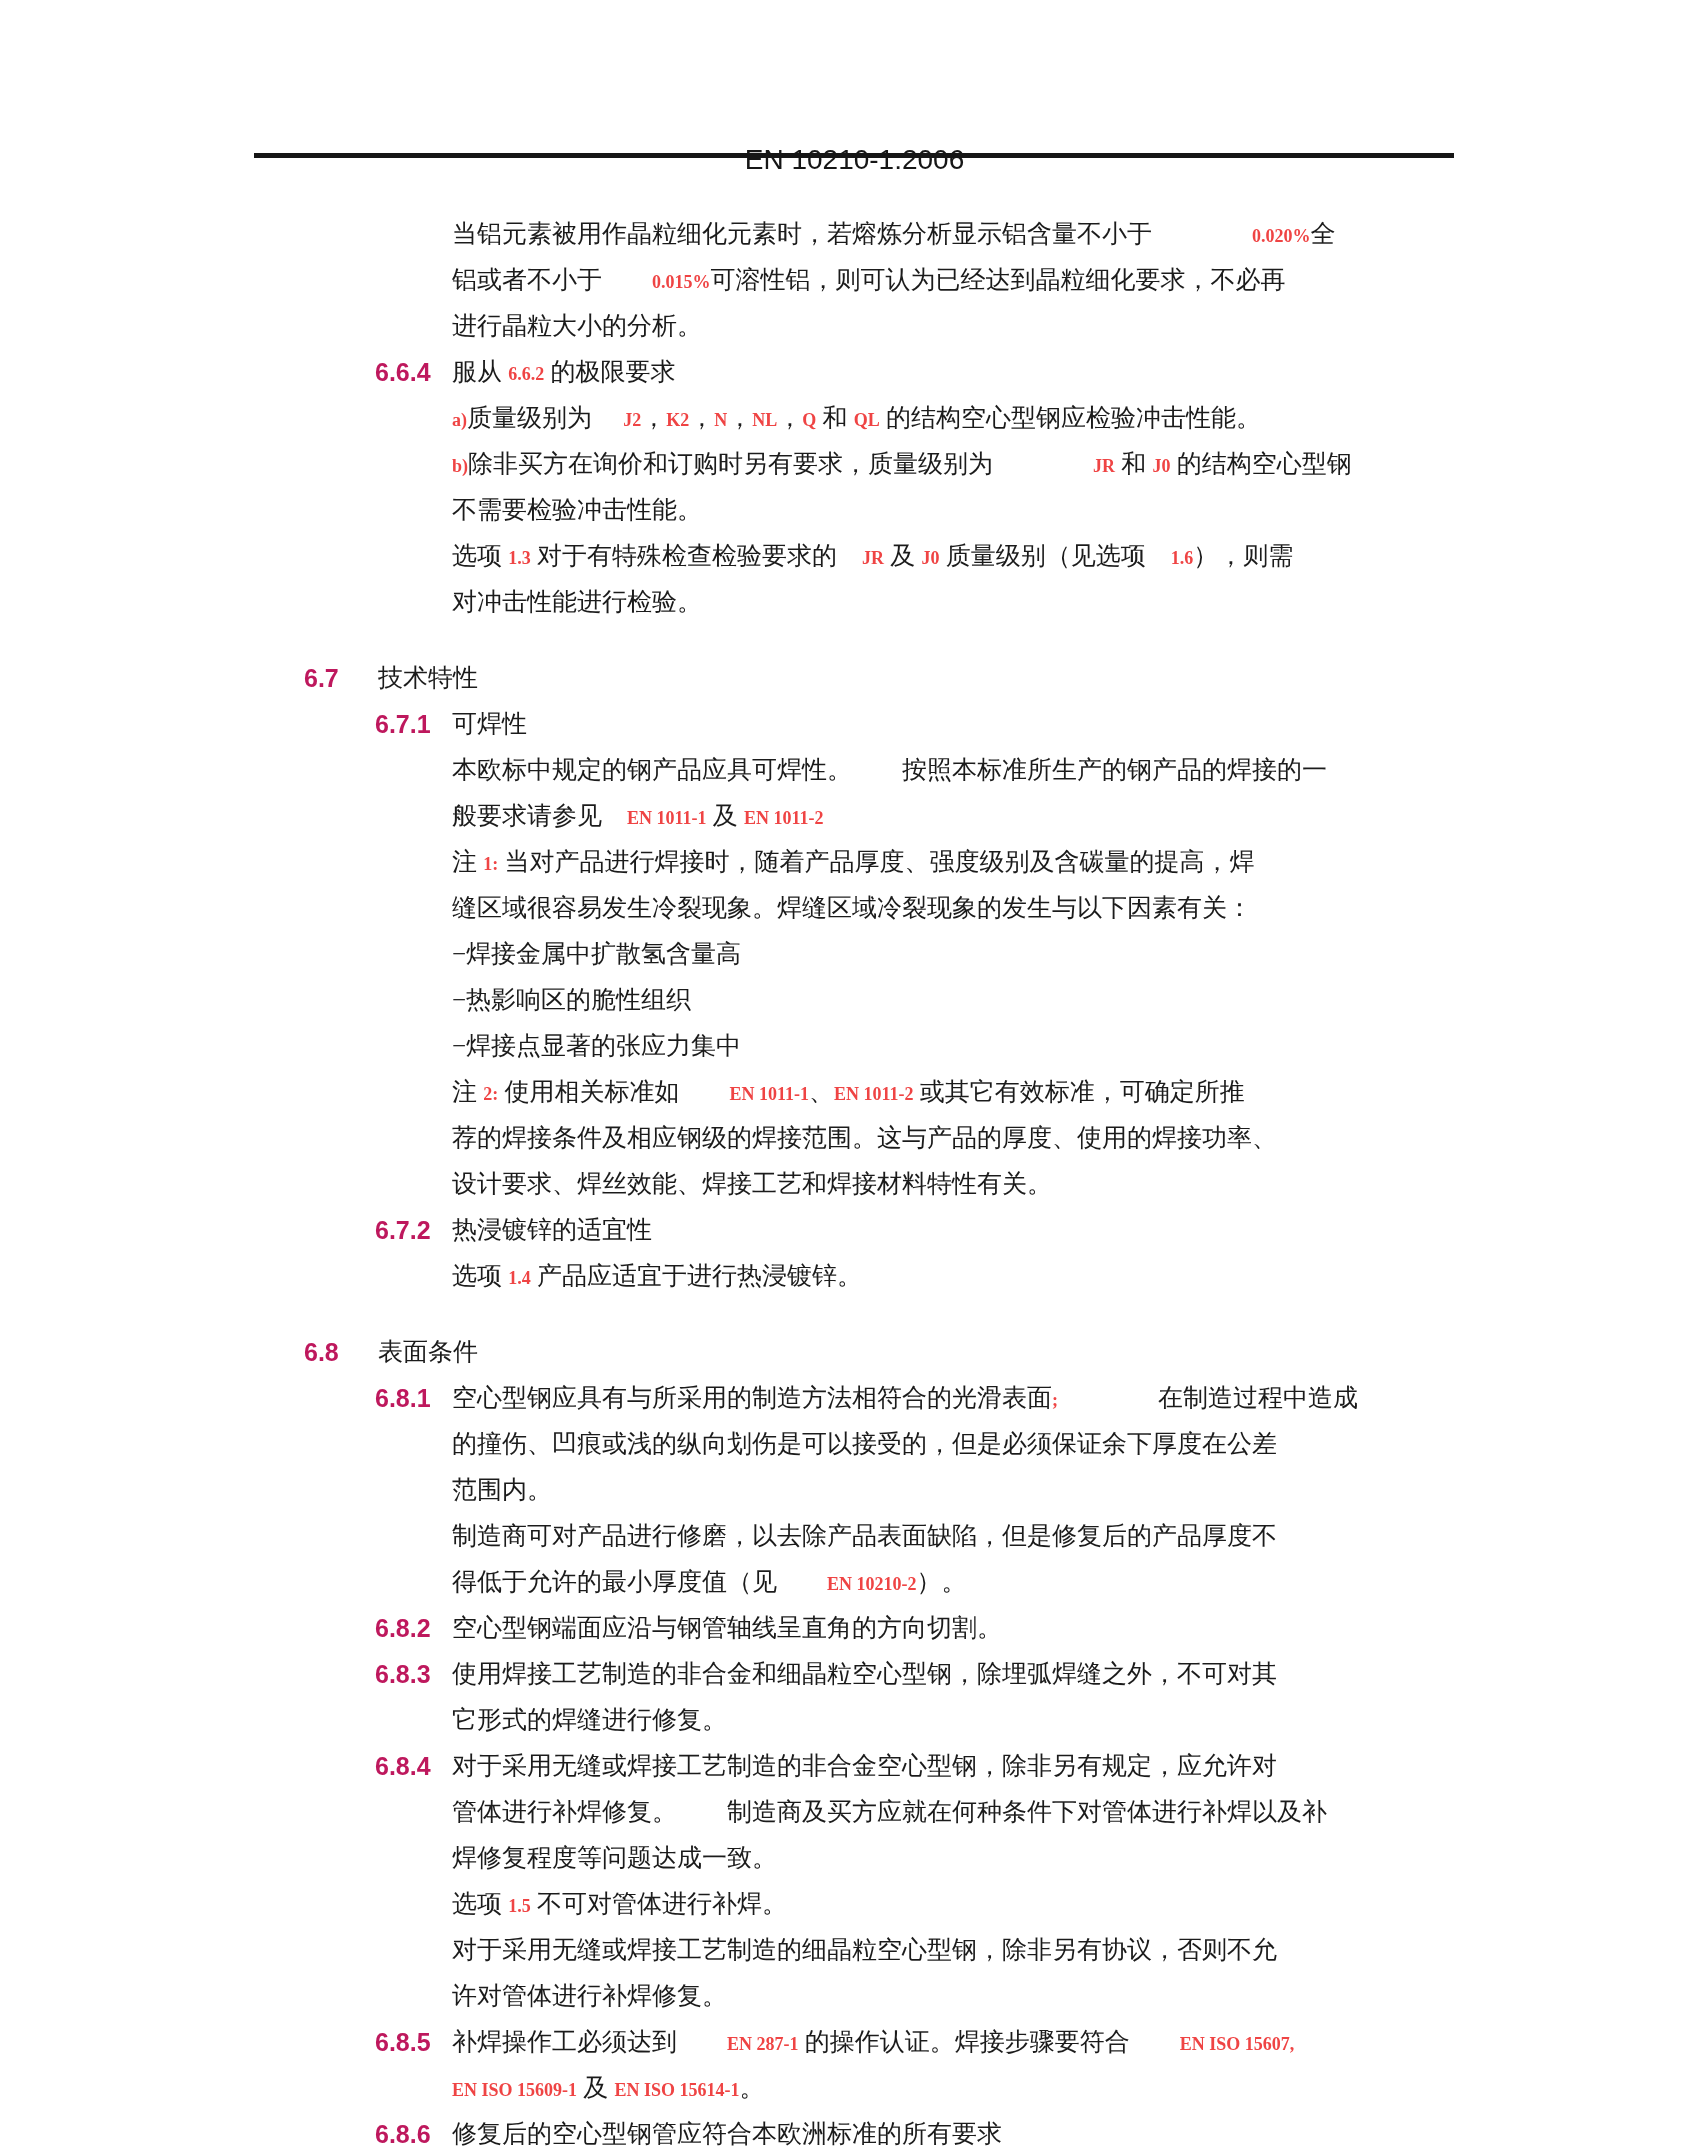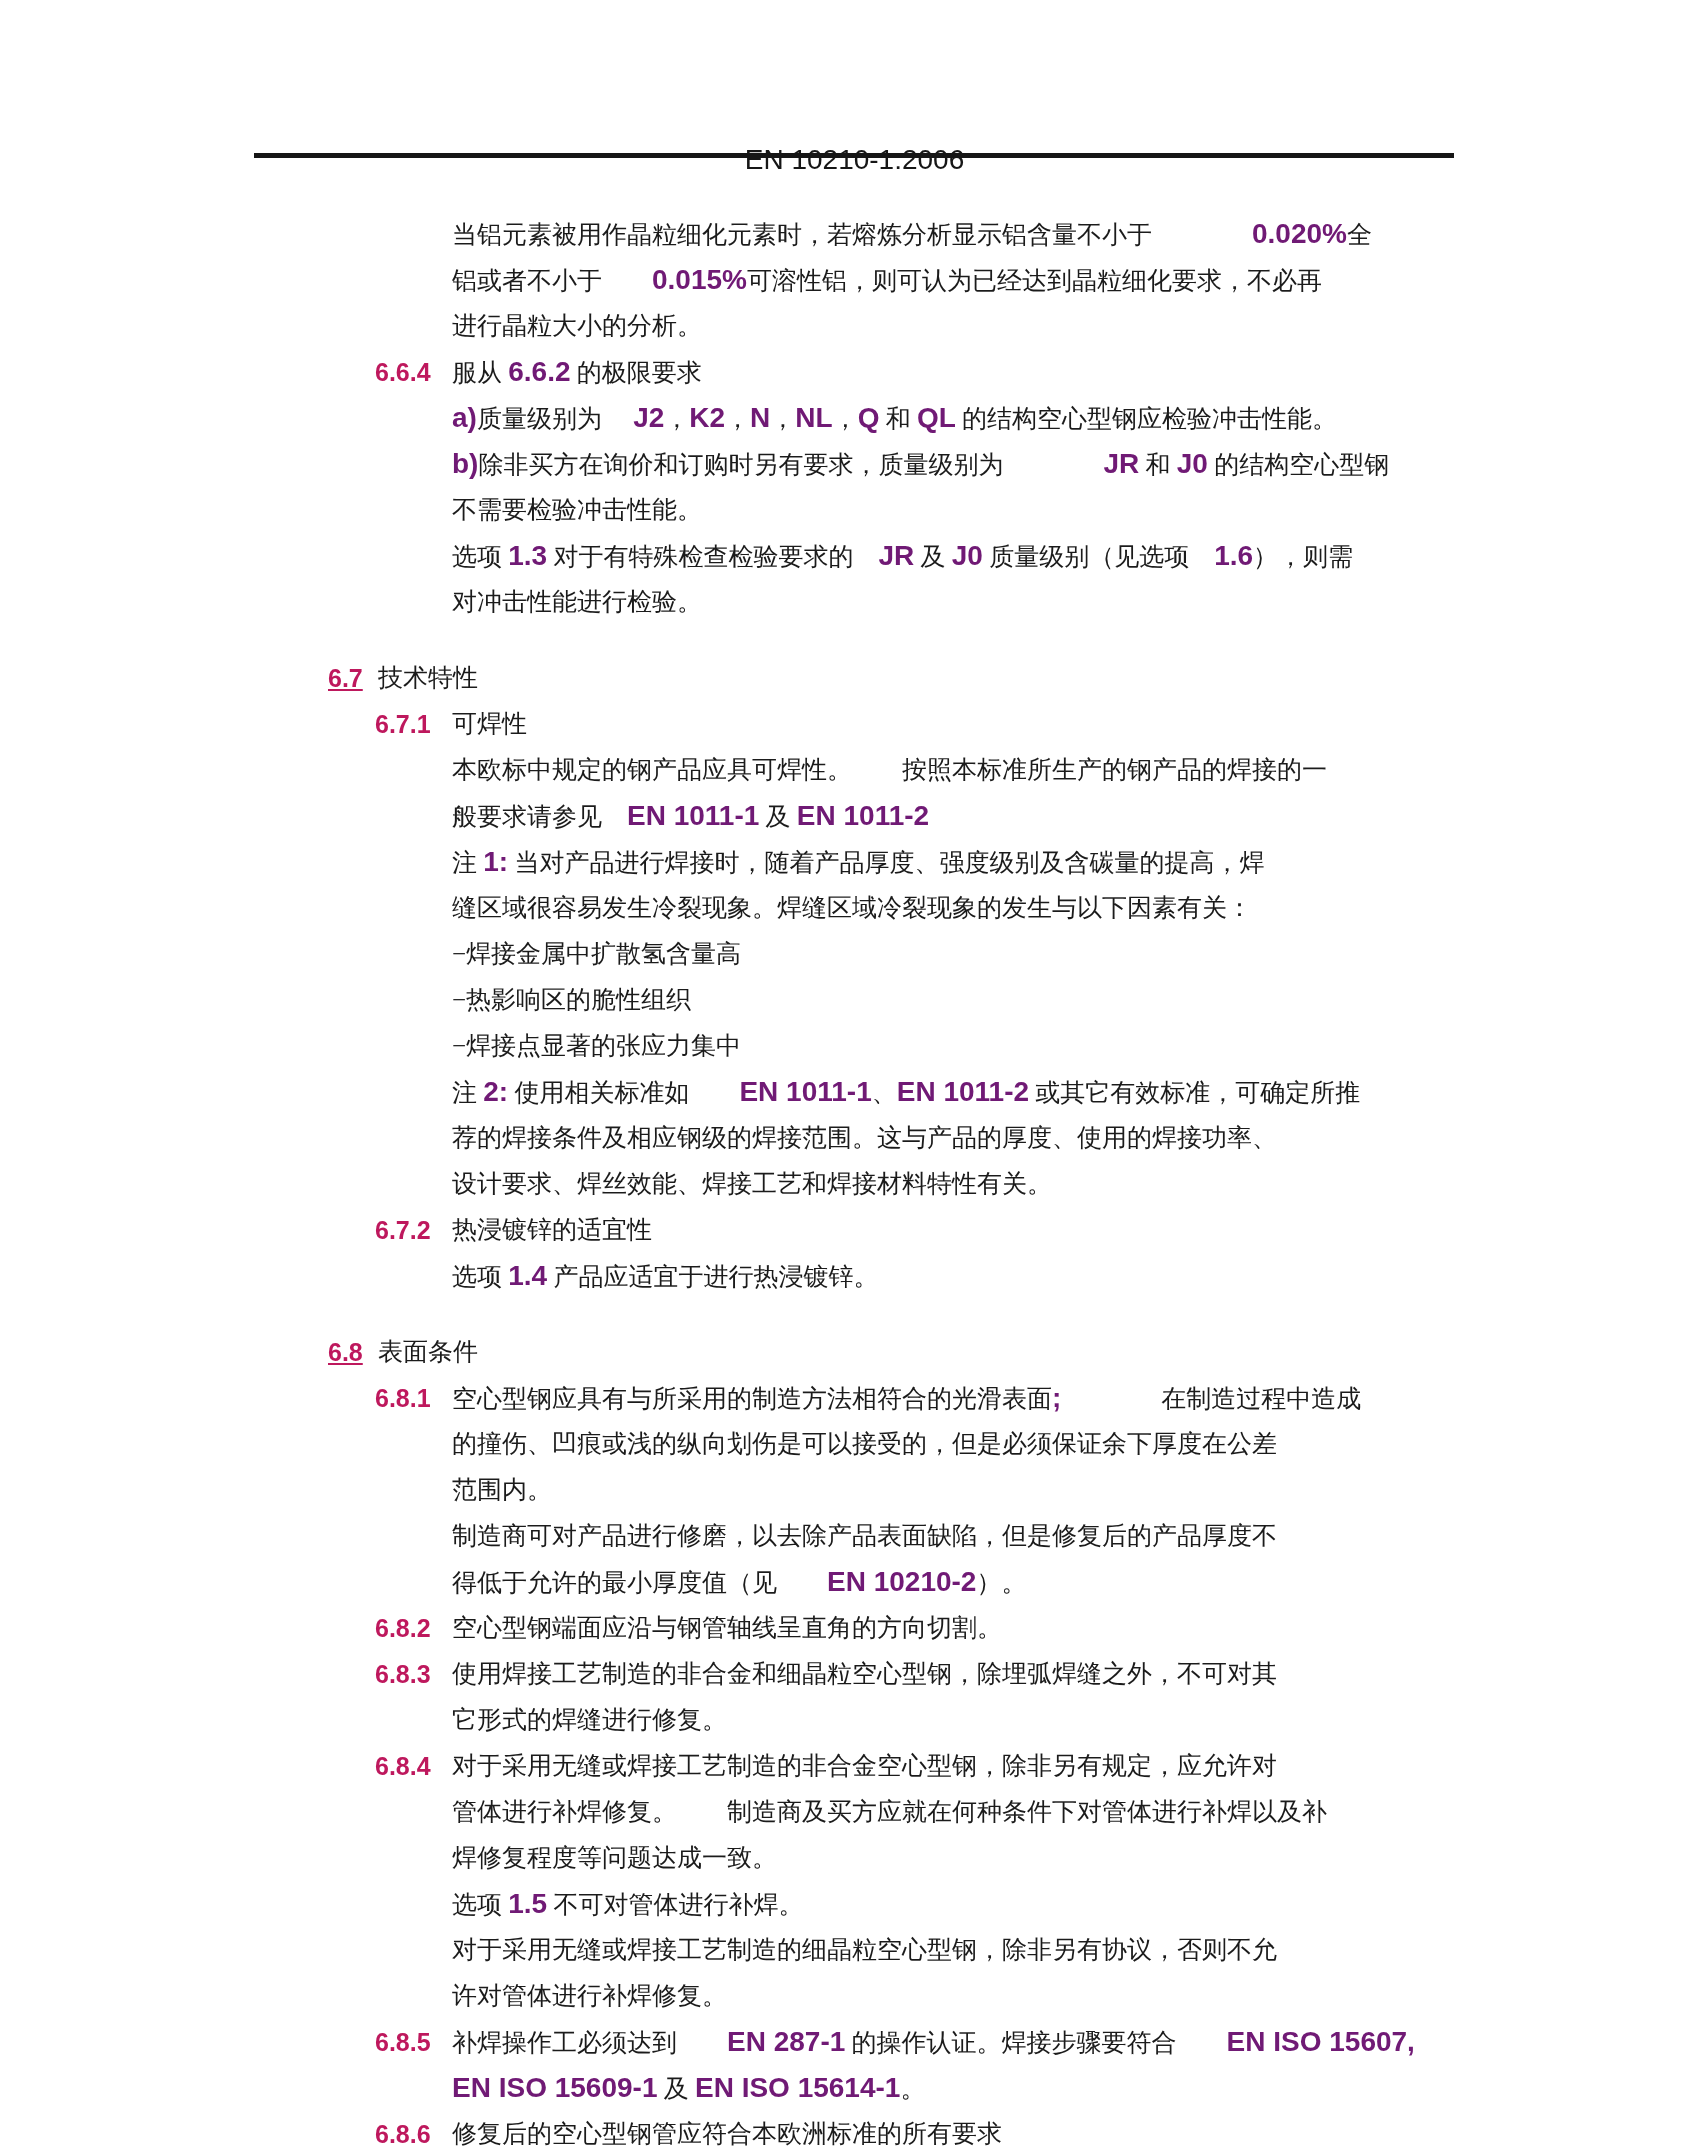--- a/index.html
+++ b/index.html
@@ -41,36 +41,36 @@
   .block.gap { margin-top: 30px; }
   .num {
     position: absolute;
     top: 0;
     font-family: "Liberation Sans", sans-serif;
     font-weight: bold;
     font-size: 25px;
     line-height: 46px;
     color: #be185d;
   }
-  .level2 .num { left: 328px; text-decoration: underline; }
+  .level2 .num { left: 304px; }
   .level3 .num { left: 375px; }
   .level2 .lines { margin-left: 378px; }
   .level3 .lines { margin-left: 452px; }
   .line {
     white-space: pre;
     font-size: 25px;
     line-height: 46px;
     height: 46px;
     color: #1b1b1b;
   }
   .lat {
-    font-family: Liberation Sans, sans-serif;
+    font-family: Liberation Serif, serif;
     font-weight: bold;
-    font-size: 28px;
-    color: #701a75;
+    font-size: 18px;
+    color: #ef4444;
   }
   .header-title .lat, .header-title { font-weight: normal; margin-top: 20px; }
 </style>
 </head>
 <body>
 
 <div class="page">
   <div class="header-title">EN 10210-1:2006</div>
   <div class="header-rule"></div>
   <div class="doc-body" id="doc-body">

